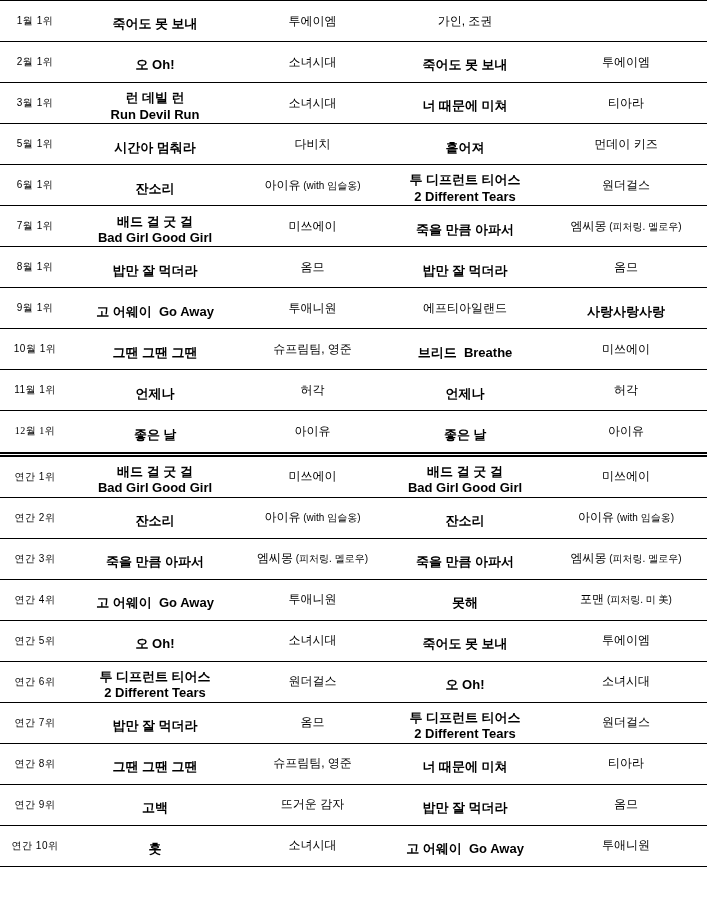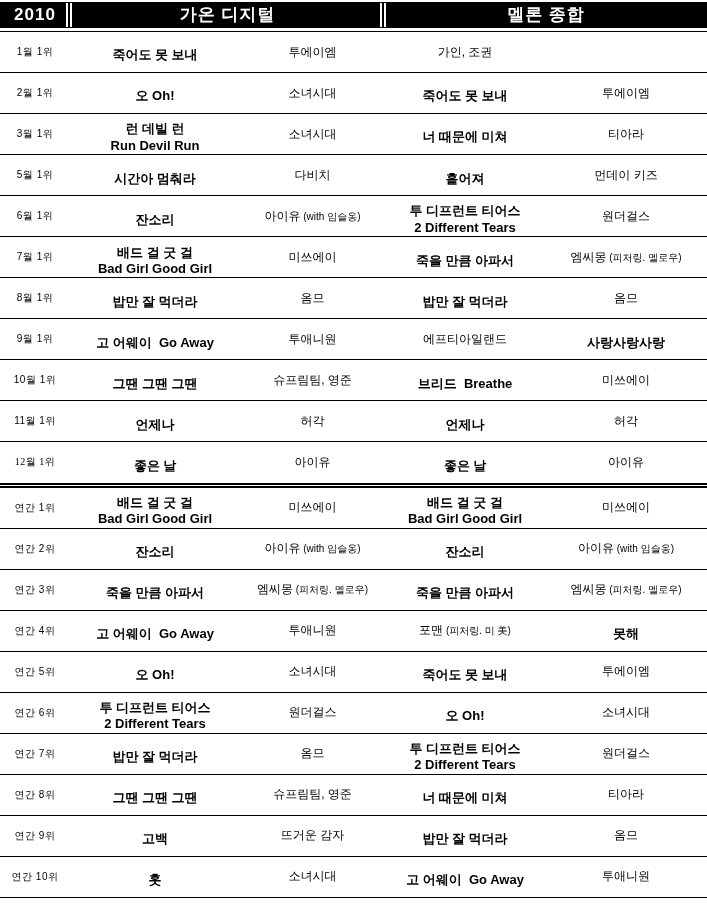--- a/index.html
+++ b/index.html
@@ -60,27 +60,20 @@
   .rank { font-size: 10px; letter-spacing: 0.5px; }
   .song { font-weight: bold; font-size: 13px; line-height: 1.25; }
   .song .t1 { white-space: pre-wrap; margin-top: 7px; }
   .artist { font-size: 12px; }
   .artist .anote { font-size: 10px; }
 </style>
 </head>
 <body>
 
 <div class="page">
-  <div class="hdr">
-    <div class="hcell">2010</div>
-    <div class="hcell">가온 디지털</div>
-    <div class="hcell">멜론 종합</div>
-    <span class="hsep s1"></span>
-    <span class="hsep s2"></span>
-  </div>
   <div class="rows">
       <div class="row">
         <div class="cell rank">1월 1위</div>
         <div class="cell song">
           <div class="t1">죽어도 못 보내</div>
         </div>
         <div class="cell artist"><span class="aname">투에이엠</span></div>
         <div class="cell artist"><span class="aname">가인, 조권</span></div>
       </div>
       <div class="row">
@@ -230,24 +223,24 @@
           <div class="t1">죽을 만큼 아파서</div>
         </div>
         <div class="cell artist"><span class="aname">엠씨몽</span><span class="anote"> (피처링. 멜로우)</span></div>
       </div>
       <div class="row">
         <div class="cell rank">연간 4위</div>
         <div class="cell song">
           <div class="t1">고 어웨이  Go Away</div>
         </div>
         <div class="cell artist"><span class="aname">투애니원</span></div>
+        <div class="cell song">
+          <div class="t1">못해</div>
+        </div>
         <div class="cell artist"><span class="aname">포맨</span><span class="anote"> (피처링. 미 美)</span></div>
-        <div class="cell song">
-          <div class="t1">못해</div>
-        </div>
       </div>
       <div class="row">
         <div class="cell rank">연간 5위</div>
         <div class="cell song">
           <div class="t1">오 Oh!</div>
         </div>
         <div class="cell artist"><span class="aname">소녀시대</span></div>
         <div class="cell song">
           <div class="t1">죽어도 못 보내</div>
         </div>

